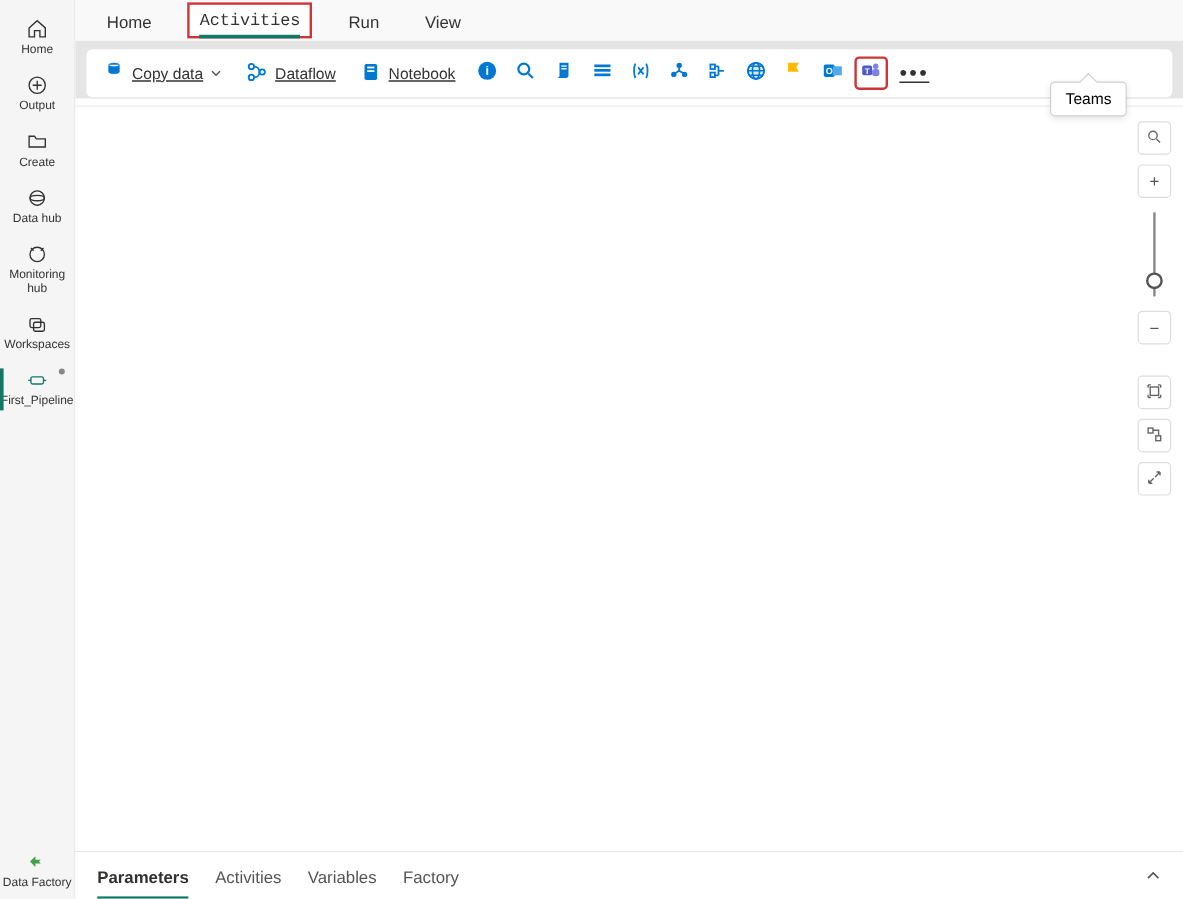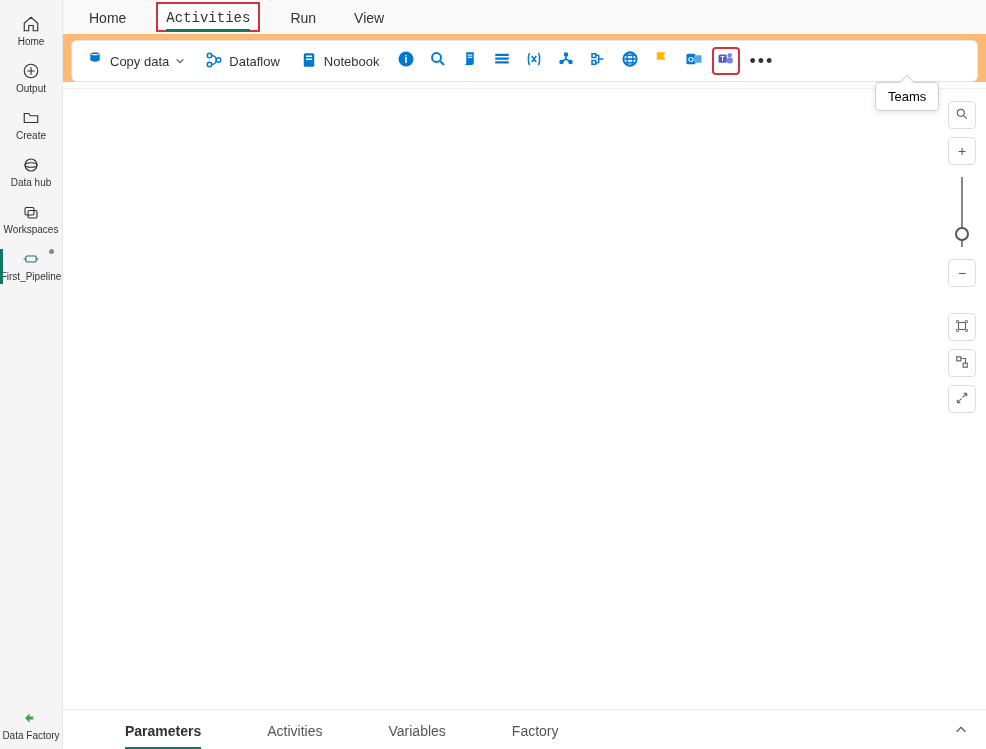--- a/index.html
+++ b/index.html
@@ -18,43 +18,43 @@
   .pipeline-dot { position:absolute; top:6px; right:8px; width:5px; height:5px; border-radius:50%; background:#888; }
 
   
   .main { flex:1; display:flex; flex-direction:column; background:#fff; position:relative;}
   .top-tabs { display:flex; align-items:center; gap:22px; padding:0 18px; height:34px; font-size:14px; color:#333; background:#f9f9f9;}
   .top-tab { padding:6px 8px 4px; cursor:pointer; position:relative; }
   .top-tab.active { border:2px solid #d13438; background:#fff;font-family:Liberation Mono, monospace; }
   .top-tab.active::after { content:""; position:absolute; left:8px; right:8px; bottom:-2px; height:3px; background:#117865; }
 
   
-  .toolbar-wrap { padding:6px 8px 0; background:#fdba74;}
+  .toolbar-wrap { padding:6px 8px 0; background:#e5e5e5;text-decoration:underline;}
   .toolbar { display:flex; align-items:center; background:#fff; border:1px solid #e5e5e5; border-radius:6px; height:42px; padding:0 6px; gap:4px;}
   .tool-btn { display:flex; align-items:center; gap:6px; padding:4px 8px; border-radius:4px; cursor:pointer; font-size:13px; color:#333; }
   .tool-btn-icon { display:flex; align-items:center; justify-content:center; width:28px; height:28px; border-radius:4px; cursor:pointer; }
   .tool-btn-icon.highlight { border:2px solid #d13438; }
   .icon18 { width:18px; height:18px; }
   .chev { width:10px; height:10px; stroke:#555; stroke-width:1.5; fill:none;}
   .more-dots { font-size:18px; letter-spacing:2px; color:#333; padding:0 6px; cursor:pointer;}
 
   
-  .tooltip { position:absolute; top:82px; left:812px; background:#fff; border:1px solid #d0d0d0; border-radius:4px; padding:6px 12px; font-size:13px; box-shadow:0 2px 6px rgba(0,0,0,0.1); z-index:10;}
+  .tooltip { position:absolute; top:68px; left:812px; background:#fff; border:1px solid #d0d0d0; border-radius:4px; padding:6px 12px; font-size:13px; box-shadow:0 2px 6px rgba(0,0,0,0.1); z-index:10;}
   .tooltip::before { content:""; position:absolute; top:-6px; left:50%; transform:translateX(-50%) rotate(45deg); width:10px; height:10px; background:#fff; border-left:1px solid #d0d0d0; border-top:1px solid #d0d0d0;}
 
   
   .canvas { flex:1; background:#fff; position:relative; border-top:1px solid #eee; margin-top:6px;}
   .canvas-tools { position:absolute; right:10px; top:12px; display:flex; flex-direction:column; gap:8px; align-items:center;}
   .sq-btn { width:28px; height:28px; background:#fff; border:1px solid #ddd; border-radius:4px; display:flex; align-items:center; justify-content:center; cursor:pointer; font-size:14px; color:#555;}
   .zoom-track { width:2px; height:70px; background:#888; position:relative; margin:4px 0;}
   .zoom-thumb { width:14px; height:14px; border:2px solid #555; border-radius:50%; background:#fff; position:absolute; left:-6px; top:50px;}
 
   
   .bottom-bar { height:40px; border-top:1px solid #e5e5e5; display:flex; align-items:center; padding:0 18px; gap:22px; font-size:14px; color:#555; background:#fff;}
-  .bottom-tab { padding:6px 0 4px; cursor:pointer; position:relative;margin-left:44px;}
+  .bottom-tab { padding:6px 0 4px; cursor:pointer; position:relative;}
   .bottom-tab.active { color:#323130; font-weight:600; }
   .bottom-tab.active::after { content:""; position:absolute; left:0; right:0; bottom:-6px; height:2px; background:#117865;}
   .bottom-spacer { flex:1;}
   .chev-up { stroke:#555; stroke-width:1.5; fill:none; width:14px; height:14px; cursor:pointer;}
 </style>
 </head>
 <body>
 
 <div class="left-sidebar">
   <div class="nav-item">
@@ -83,20 +83,29 @@
     <span class="nav-text">Create</span>
   </div>
   <div class="nav-item">
     <span class="nav-icon">
       <svg viewBox="0 0 24 24" class="icon18">
           <circle cx="12" cy="12" r="8"></circle>
           <ellipse cx="12" cy="12" rx="8" ry="3"></ellipse>
         </svg>
     </span>
     <span class="nav-text">Data hub</span>
+  </div>
+  <div class="nav-item">
+    <span class="nav-icon">
+      <svg viewBox="0 0 24 24" class="icon18">
+          <circle cx="12" cy="12" r="8"></circle>
+          <path d="M5 5l3 3M19 5l-3 3"></path>
+        </svg>
+    </span>
+    <span class="nav-text">Monitoring hub</span>
   </div>
   <div class="nav-item">
     <span class="nav-icon">
       <svg viewBox="0 0 24 24" class="icon18">
           <rect x="4" y="6" width="12" height="10" rx="2"></rect>
           <rect x="8" y="10" width="12" height="10" rx="2"></rect>
         </svg>
     </span>
     <span class="nav-text">Workspaces</span>
   </div>

